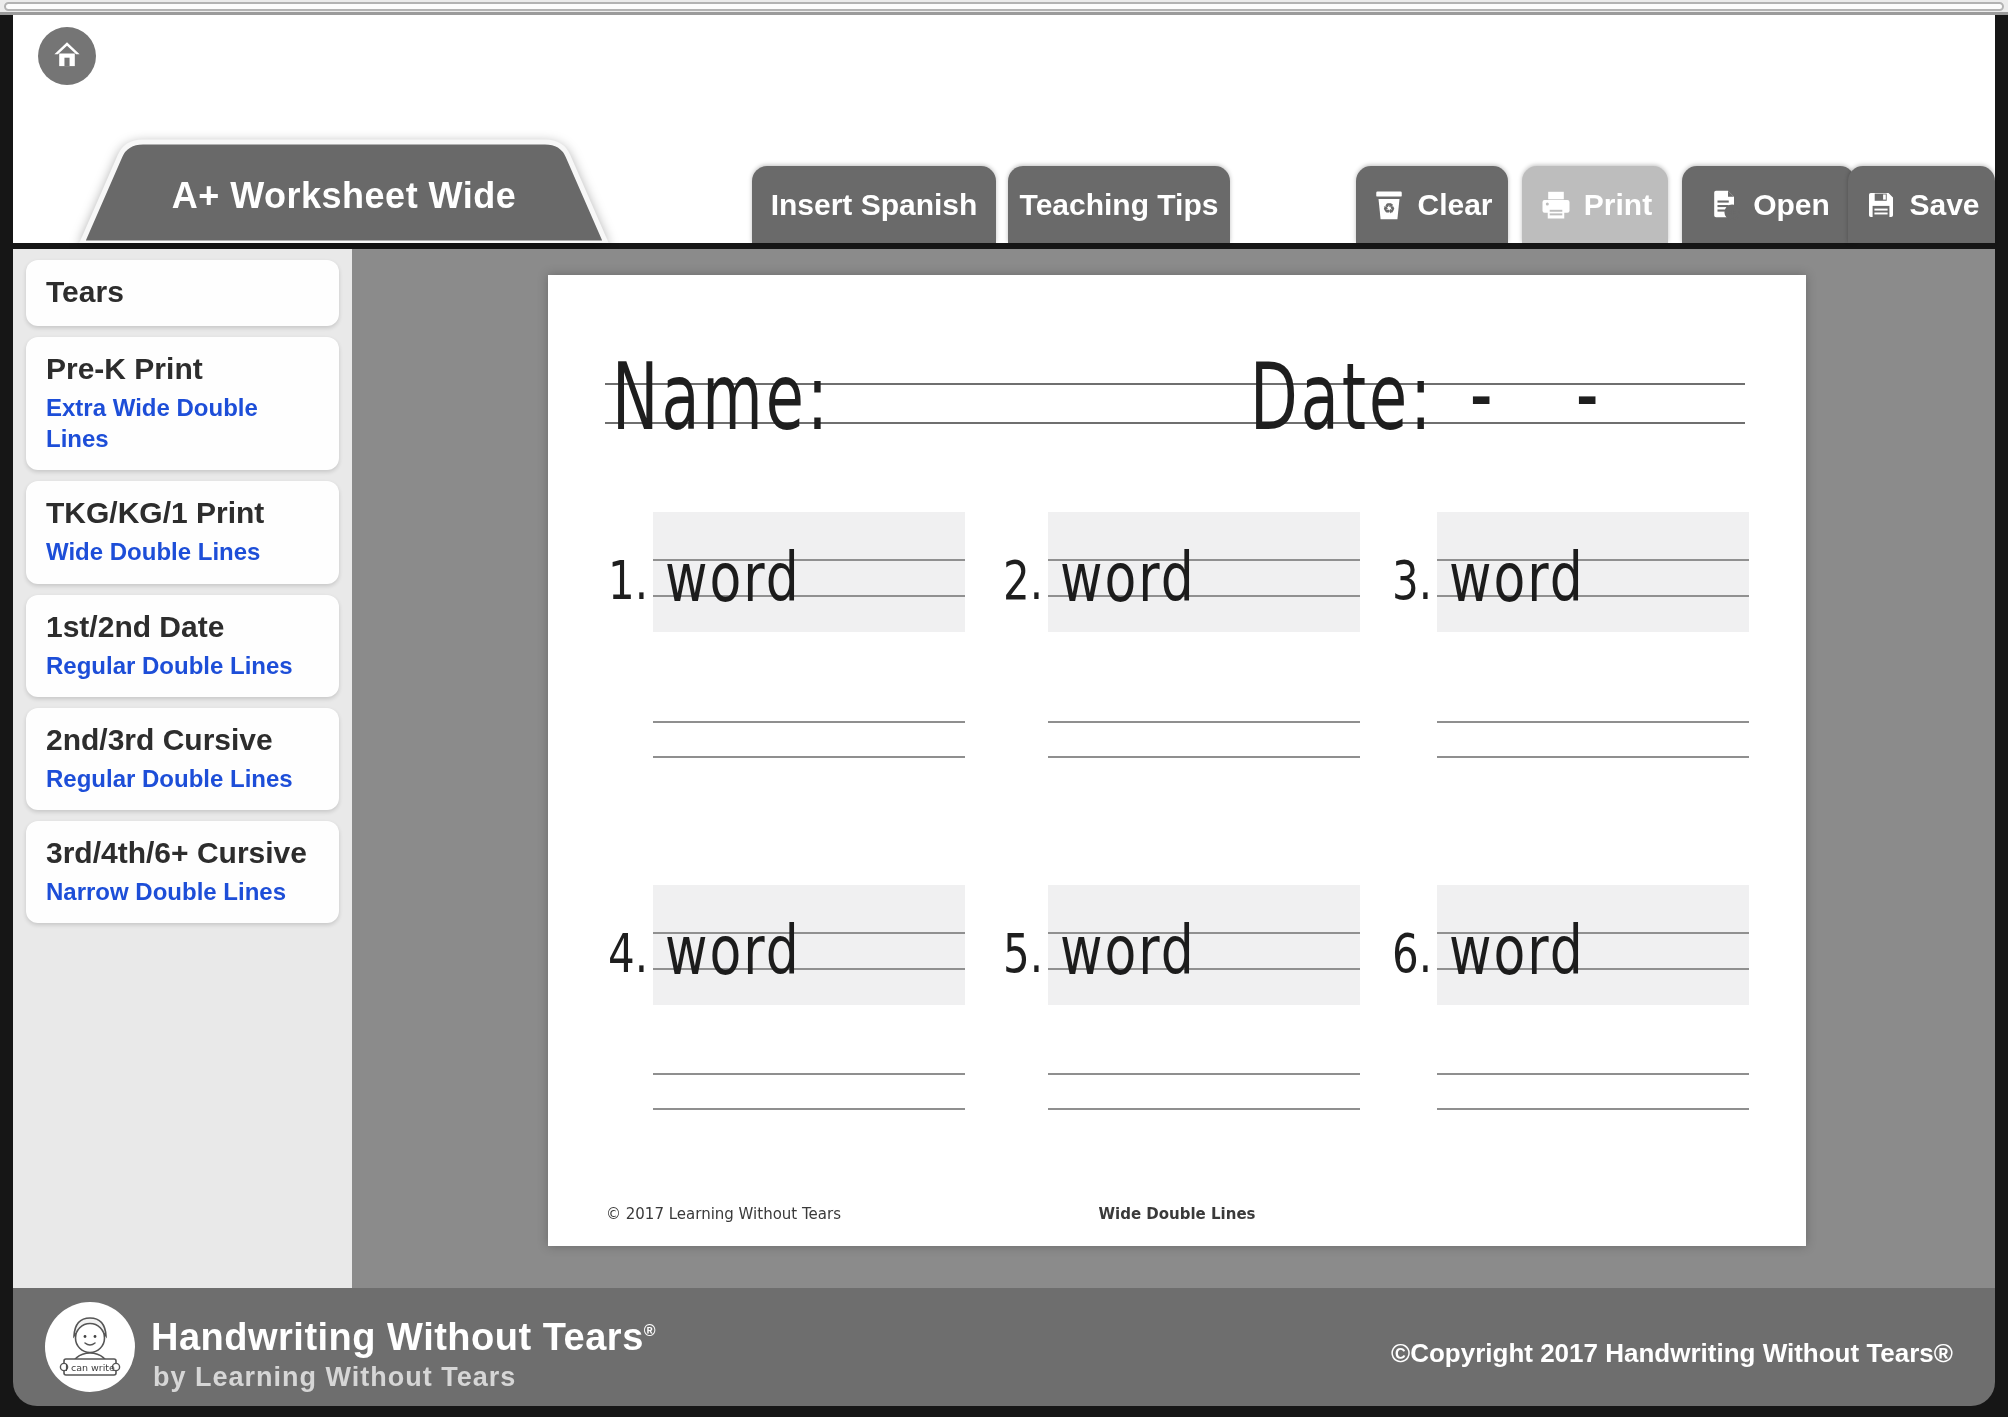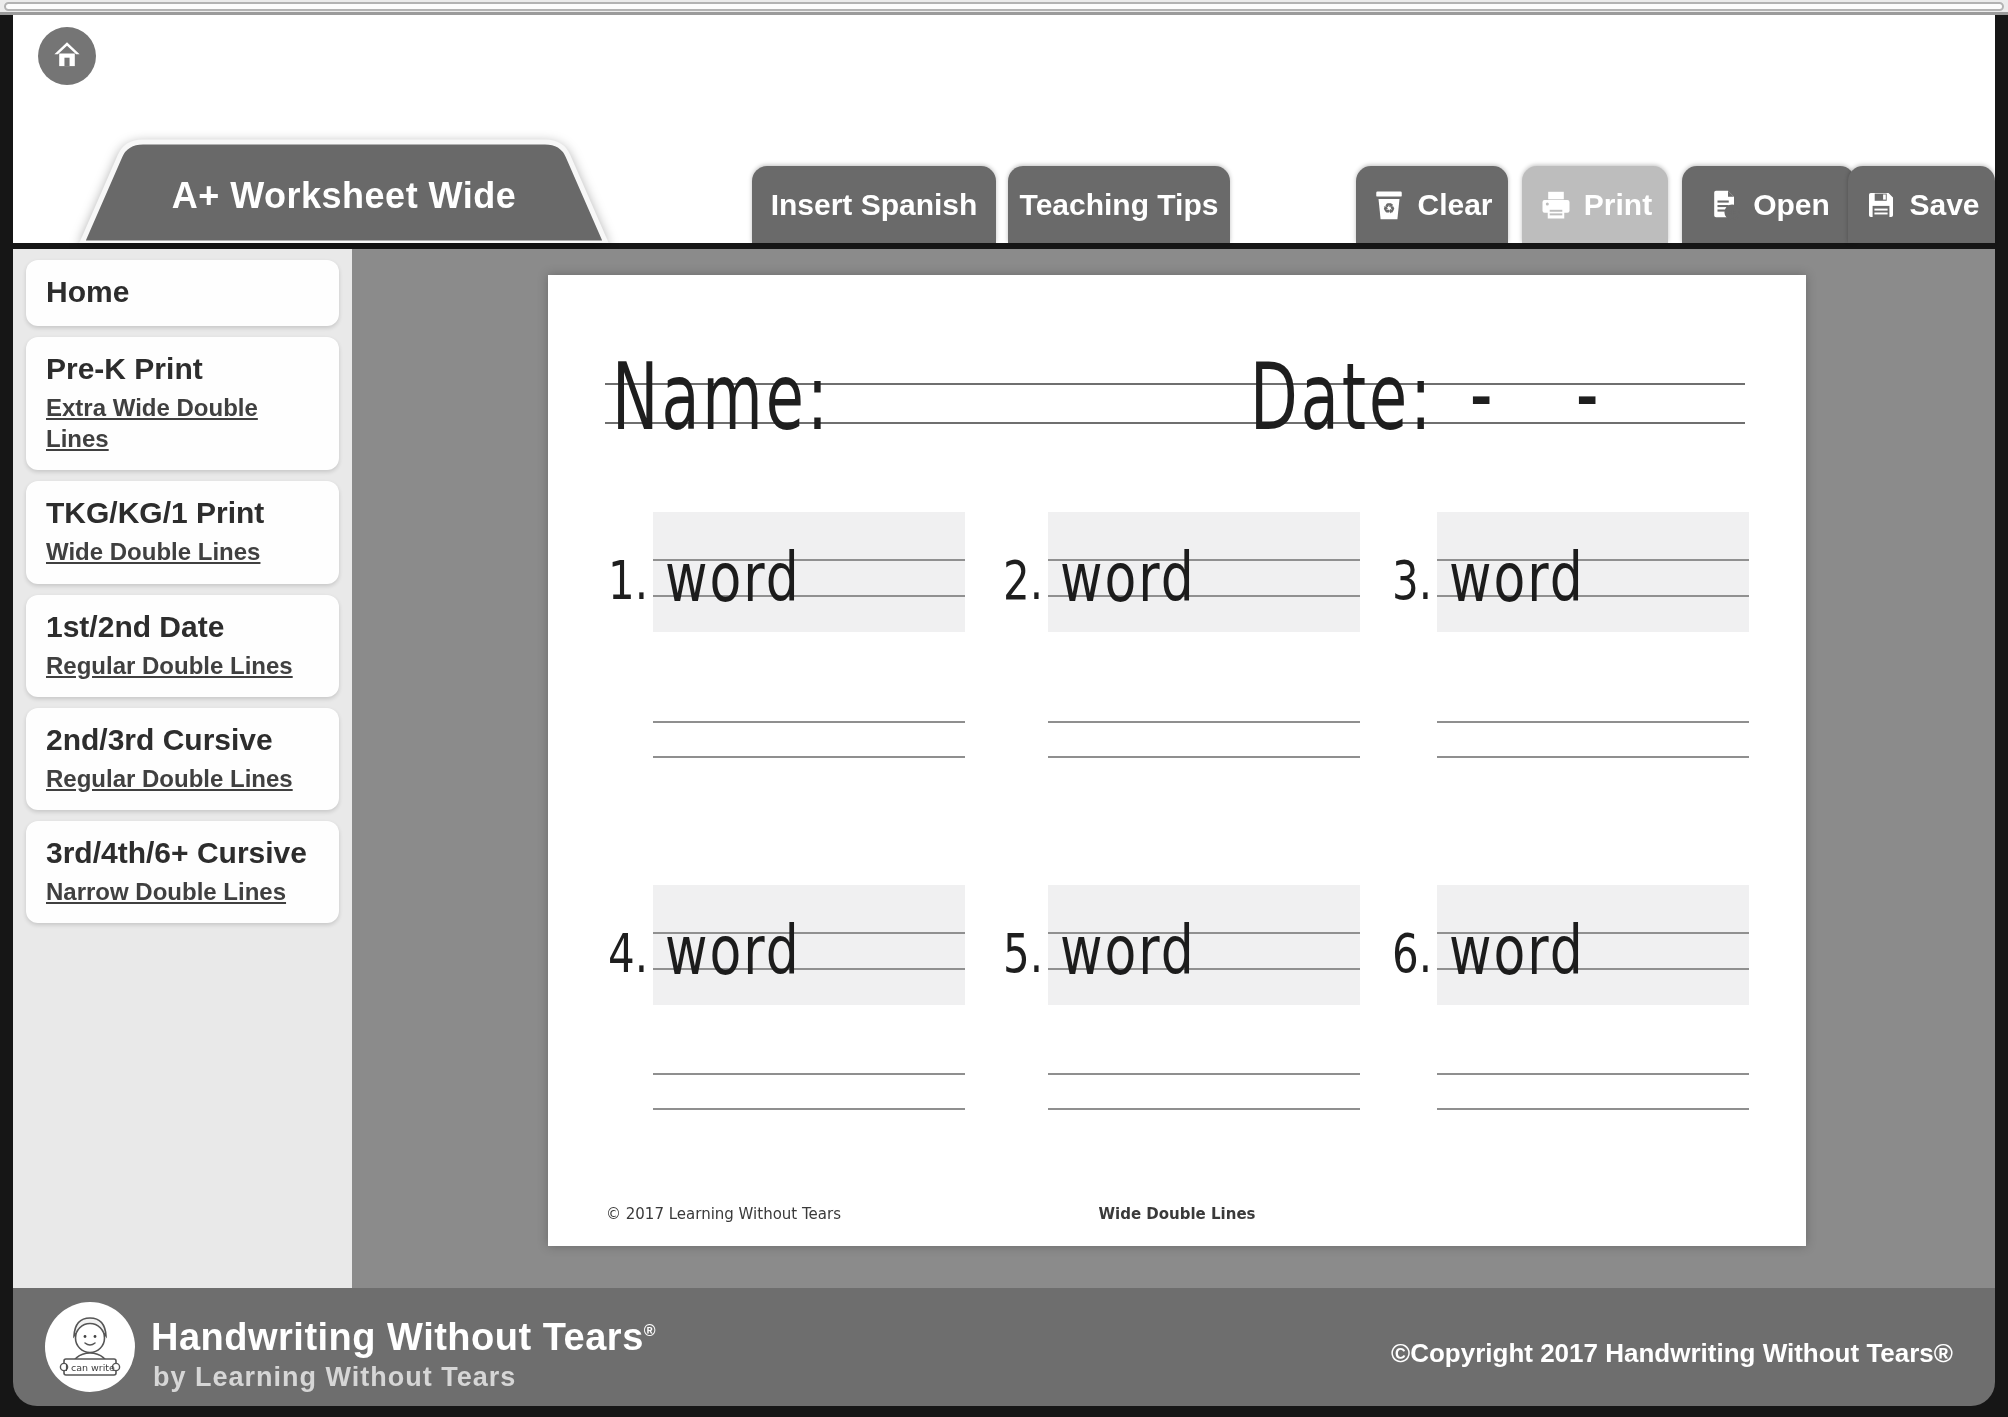--- a/index.html
+++ b/index.html
@@ -28,21 +28,21 @@
   .btn-clear { left:1356px; width:152px; --btnbg:#6a6a6a; }
   .btn-print { left:1522px; width:146px; background:#bdbdbd; --btnbg:#bdbdbd; }
   .btn-open  { left:1682px; width:173px; --btnbg:#6a6a6a; }
   .btn-save  { left:1848px; width:147px; --btnbg:#6a6a6a; }
   .icon-detail { fill:var(--btnbg,#6a6a6a); }
 
   
   .sidebar { position:absolute; left:13px; top:249px; width:339px; height:1039px; background:#e9e9e9; padding:11px 13px; display:flex; flex-direction:column; gap:11px; }
   .side-card { background:#fefefe; border-radius:12px; padding:14px 20px 16px; box-shadow:0 2px 4px rgba(0,0,0,0.15); cursor:pointer; }
   .side-card .t { font-size:30px; font-weight:700; color:#2d2d2d; line-height:1.2; }
-  .side-card .s { font-size:24px; font-weight:700; color:#404040; line-height:1.3; margin-top:5px;text-decoration:underline; }
+  .side-card .s { font-size:24px; font-weight:700; color:#1d4ed8; line-height:1.3; margin-top:5px; }
   .side-card .s:empty { display:none; margin:0; }
 
   .content { position:absolute; left:352px; top:249px; width:1643px; height:1039px; background:#8b8b8b; }
 
   
   .worksheet { position:absolute; left:548px; top:275px; width:1258px; height:971px; background:#ffffff; box-shadow:0 0 10px rgba(0,0,0,0.25); }
   .ws-line { position:absolute; height:2px; background:#6f6f6f; }
   .hw { font-family:"DejaVu Sans", sans-serif; color:#1e1e1e; line-height:1; }
   .hw-big { position:absolute; font-size:62px; letter-spacing:3px; transform:scaleY(1.5); transform-origin:left bottom; }
   .ws-name { left:64px;  bottom:802px; }
@@ -155,21 +155,21 @@
         <rect x="6.4" y="12.6" width="11.2" height="7.4" class="icon-detail"></rect>
         <rect x="7.6" y="14.4" width="8.8" height="1.3" fill="#fff"></rect>
         <rect x="7.6" y="17" width="8.8" height="1.3" fill="#fff"></rect>
       </svg>
     </span>
     <span>Save</span>
   </button>
 
   <div class="sidebar">
     <div class="side-card">
-      <div class="t">Home</div>
+      <div class="t">Tears</div>
 
     </div>
     <div class="side-card">
       <div class="t">Pre-K Print</div>
       <div class="s">Extra Wide Double Lines</div>
     </div>
     <div class="side-card">
       <div class="t">TKG/KG/1 Print</div>
       <div class="s">Wide Double Lines</div>
     </div>

